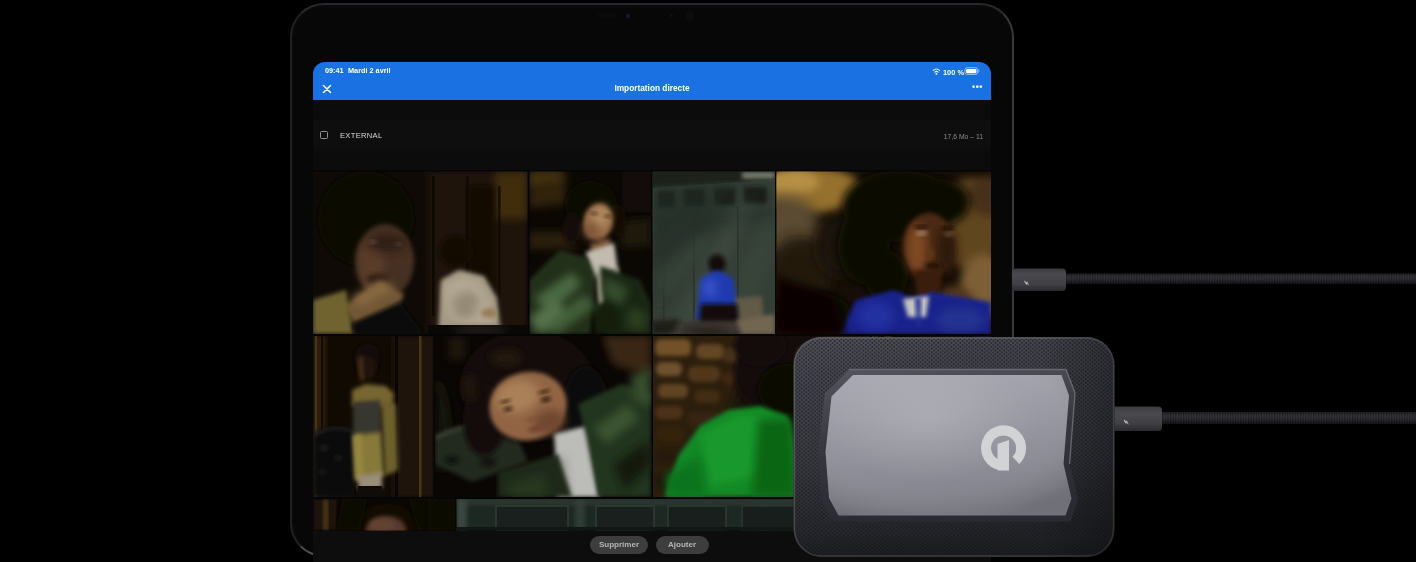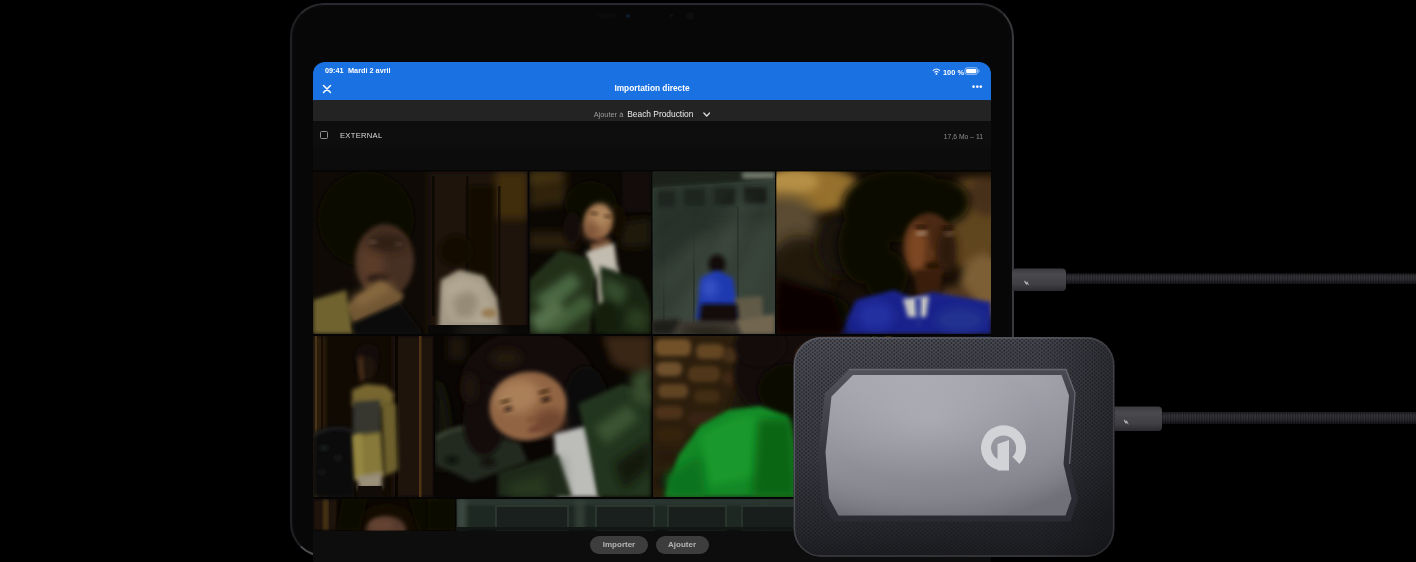--- a/index.html
+++ b/index.html
@@ -81,25 +81,20 @@
         <rect x="35" y="1.8" width="12.5" height="6.6" rx="2" fill="none" stroke="#fff" stroke-width="0.9" opacity="0.6"></rect>
         <rect x="36.1" y="2.9" width="10.3" height="4.4" rx="1.2" fill="#fff"></rect>
         <path d="M48.5 3.6 q1.3 1.4 0 2.9" stroke="#fff" stroke-width="0.9" fill="none" opacity="0.6"></path>
       </svg>
     </div>
     <div id="title">Importation directe</div>
     <svg class="xclose" viewBox="0 0 12 12">
         <path d="M2.5 2.5 L9.5 9.5 M9.5 2.5 L2.5 9.5" stroke="#fff" stroke-width="1.5" stroke-linecap="round"></path>
       </svg>
     <div class="dots3">•••</div>
-    <div id="addrow"><span class="g">Ajouter à</span><span class="w">Beach Production</span>
-      <svg width="7.5" height="5" viewBox="0 0 9 6" style="margin-left:5px">
-          <path d="M1 1.2 L4.5 4.8 L8 1.2" stroke="#dedede" stroke-width="1.5" fill="none" stroke-linecap="round"></path>
-        </svg>
-    </div>
     <div class="listrow" id="row1">
       <div class="cb" style="top:10px"></div>
       <div class="rowtxt" style="top:10px; letter-spacing:0.3px; font-size:7.6px;padding-left:6px;">EXTERNAL</div>
       <div class="rowrt" style="top:12px">17,6 Mo – 11</div>
     </div>
     <div id="grid">
     <svg width="678" height="361" viewBox="313 134 678 361">
       <defs>
         <filter id="b2" x="-30%" y="-30%" width="160%" height="160%">
               <feGaussianBlur stdDeviation="2"></feGaussianBlur>
@@ -405,21 +400,21 @@
 
       <g clip-path="url(#cK)">
         <rect x="817.5" y="463" width="173.5" height="31.5" fill="#140f08"></rect>
         <rect x="817.5" y="463" width="44" height="31.5" fill="#1d1409" filter="url(#b2)"></rect>
         <path d="M838 486 L866 472 L870 478 L842 492 Z" fill="#3a2a10" filter="url(#b2)" opacity="0.8"></path>
       </g>
       <rect x="313" y="134" width="678" height="361" fill="#000" opacity="0.09"></rect>
     </svg>
     </div>
     <div id="toolbar">
-      <div class="pill" id="pill1">Importer</div>
+      <div class="pill" id="pill1">Supprimer</div>
       <div class="pill" id="pill2">Ajouter</div>
     </div>
   </div>
   <svg id="overlay" viewBox="0 0 1416 562">
     <defs>
       <linearGradient id="cabG" x1="0" y1="0" x2="0" y2="1">
         <stop offset="0" stop-color="#202024"></stop>
           <stop offset="0.3" stop-color="#37373c"></stop>
         <stop offset="0.6" stop-color="#2f2f34"></stop>
           <stop offset="1" stop-color="#151518"></stop>

